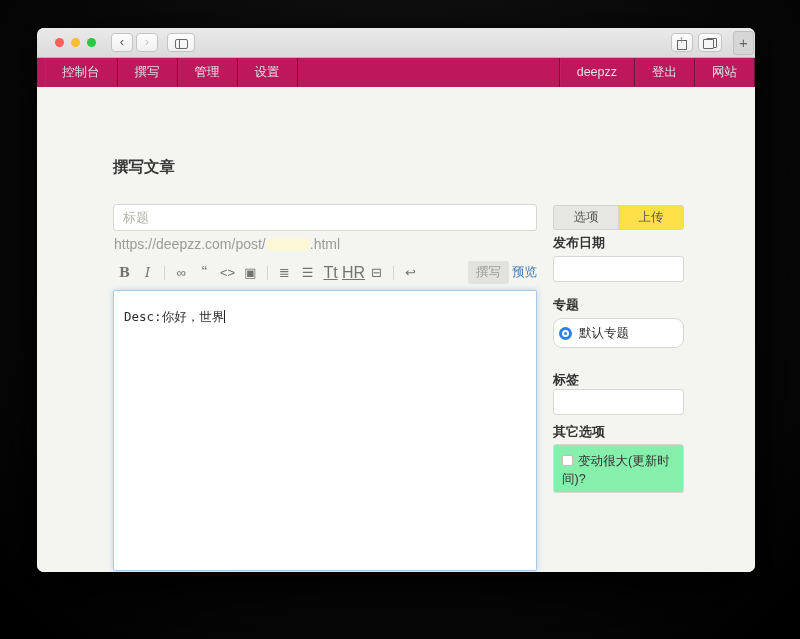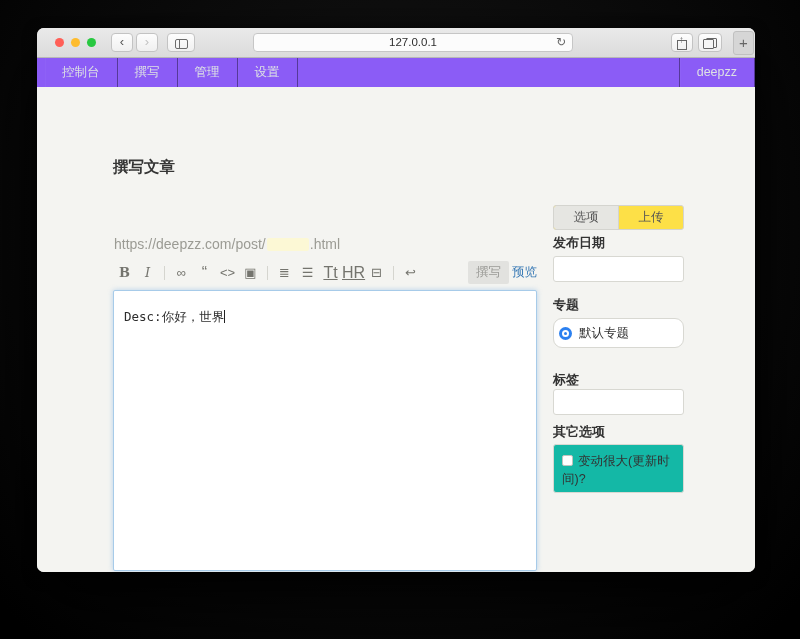--- a/index.html
+++ b/index.html
@@ -39,25 +39,25 @@
     background:transparent; }
   .btn-tabs { right:33px; width:24px; }
   .tabsicon { position:relative; display:inline-block; width:14px; height:11px; top:3px; }
   .tabsicon::before { content:''; position:absolute; right:0; top:0; width:9px; height:8px;
     border:1px solid #666; border-radius:1px; background:#f6f6f6; }
   .tabsicon::after { content:''; position:absolute; left:0; bottom:0; width:9px; height:8px;
     border:1px solid #666; border-radius:1px; background:#f6f6f6; }
   .btn-plus { right:1px; top:3px; width:21px; height:24px; background:#d6d6d6;
     border:1px solid #c0c0c0; border-radius:3px; color:#666; font-size:15px; line-height:21px; }
   
-  .navbar { position:absolute; top:30px; left:0; right:0; height:29px; background:#8b5cf6;
+  .navbar { position:absolute; top:30px; left:0; right:0; height:29px; background:#be185d;
     display:flex; font-size:12.5px; color:#dde1e4; padding-left:8px; }
   .nav-item { padding:0 17px; line-height:29px; border-right:1px solid rgba(0,0,0,.38);
     box-shadow:inset 1px 0 0 rgba(255,255,255,.03); cursor:pointer; white-space:nowrap; }
-  .nav-right { margin-left:auto; display:flex;flex-direction:column; }
+  .nav-right { margin-left:auto; display:flex; }
   .nav-right .nav-item:first-child { border-left:1px solid rgba(0,0,0,.38); }
   
   .content { position:absolute; top:59px; left:0; right:0; bottom:0; background:#f4f4f1; }
   .page-title { position:absolute; left:76px; top:70px; font-size:15.5px; font-weight:bold; color:#353535; }
   .title-input { position:absolute; left:76px; top:117px; width:424px; height:27px;
     border:1px solid #d8d8d2; border-radius:3px; background:#fff; font-size:13px; color:#333;
     padding:0 9px; outline:none; font-family:"Liberation Sans","DejaVu Sans",sans-serif; }
   .title-input::placeholder { color:#b3b3ac; opacity:1; }
   .permalink { position:absolute; left:77px; top:149px;
     font-family:Liberation Sans, sans-serif; font-size:14px; color:#9b9b94; }
@@ -93,21 +93,21 @@
   .in-date { top:169px; } .in-tags { top:302px; }
   .topic-box { position:absolute; left:516px; top:231px; width:131px; height:30px; background:#fff;
     border:1px solid #d8d8d2; border-radius:9px; display:flex; align-items:center; padding:0 5px; }
   .radio { width:13px; height:13px; border-radius:50%; background:#2b80f0; position:relative;
     flex:none; cursor:pointer; }
   .radio::after { content:''; position:absolute; left:3px; top:3px; width:7px; height:7px;
     background:#fff; border-radius:50%; }
   .radio::before { content:''; position:absolute; left:5px; top:5px; width:3px; height:3px;
     background:#2b80f0; border-radius:50%; z-index:1; }
   .topic-label { font-size:12.5px; color:#333; margin-left:7px; }
-  .other-box { position:absolute; left:516px; top:357px; width:131px; height:49px; background:#14b8a6;
+  .other-box { position:absolute; left:516px; top:357px; width:131px; height:49px; background:#86efac;
     border:1px solid #d8d8d2; border-radius:3px; padding:7px 8px; font-size:12.5px; color:#333;
     line-height:1.45; }
   .checkbox { display:inline-block; width:11px; height:11px; border:1px solid #c2c2bd;
     border-radius:2px; background:#fff; margin-right:5px; vertical-align:-1px; cursor:pointer; }
 </style>
 </head>
 <body>
 
 <div class="window">
 
@@ -118,24 +118,20 @@
       <span class="light" style="background:#28c840"></span>
     </div>
     <div class="tbtn btn-back">
       <span>‹</span>
     </div>
     <div class="tbtn btn-fwd">
       <span>›</span>
     </div>
     <div class="tbtn btn-side">
       <span class="panes"></span>
-    </div>
-    <div class="urlfield">
-      <span>127.0.0.1</span>
-      <span class="reload">↻</span>
     </div>
     <div class="tbtn btn-share">
       <span class="sharebox"></span>
     </div>
     <div class="tbtn btn-tabs">
       <span class="tabsicon"></span>
     </div>
     <div class="tbtn btn-plus">
       <span>+</span>
     </div>
@@ -150,20 +146,21 @@
       <div class="nav-item"><span>deepzz</span></div>
       <div class="nav-item"><span>登出</span></div>
       <div class="nav-item"><span>网站</span></div>
     </div>
   </div>
 
   <div class="content">
 
     <div class="page-title">撰写文章</div>
 
+    <input class="title-input" type="text" placeholder="标题" style="">
 
     <div class="permalink"><span>https://deepzz.com/post/</span><span class="slug"></span><span>.html</span></div>
 
     <div class="edit-toolbar">
       <span class="ticon b">B</span>
       <span class="ticon i">I</span>
       <span class="tsep"></span>
       <span class="ticon">∞</span>
       <span class="ticon quote">“</span>
       <span class="ticon">&lt;&gt;</span>

